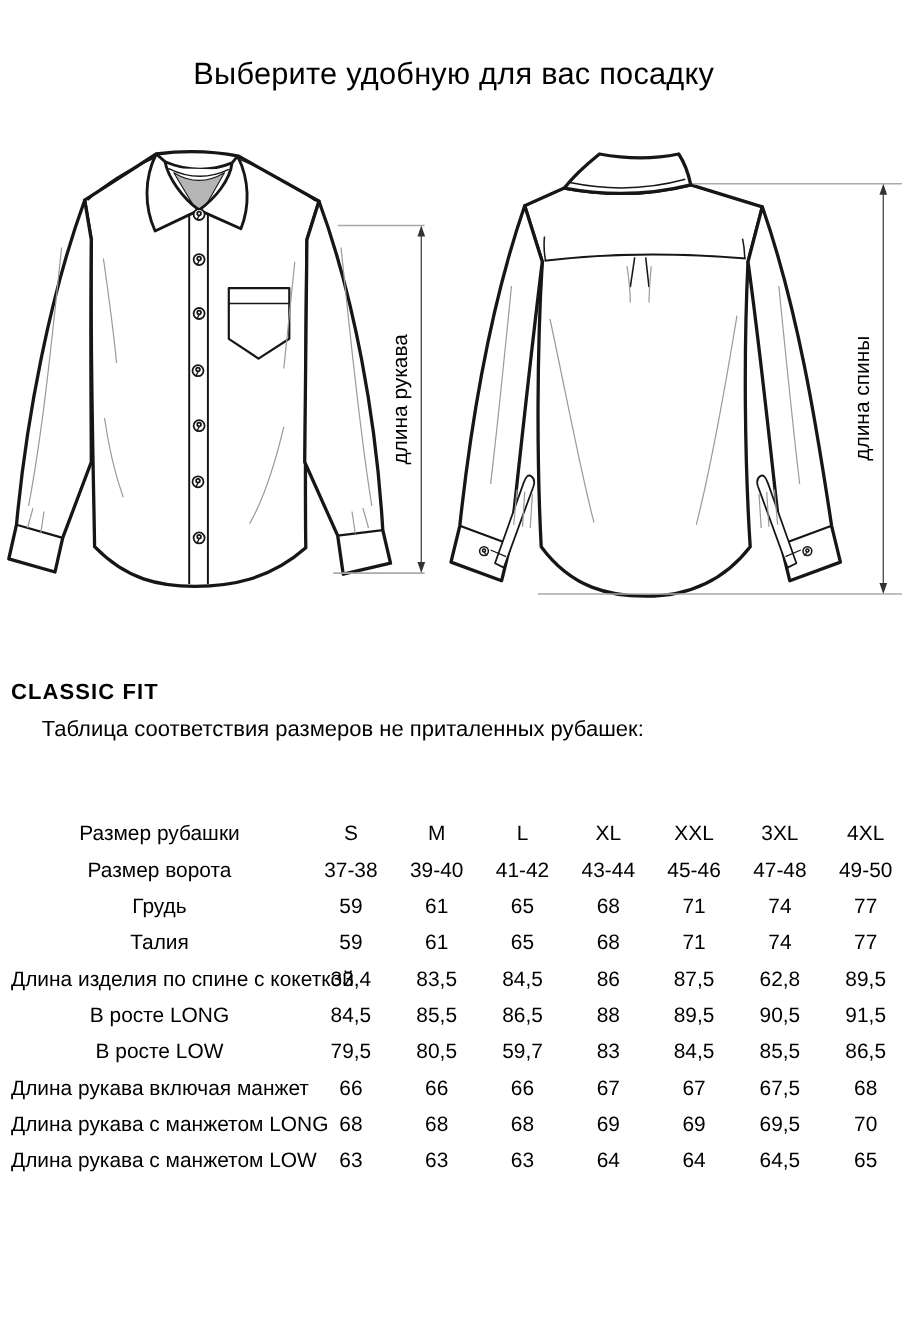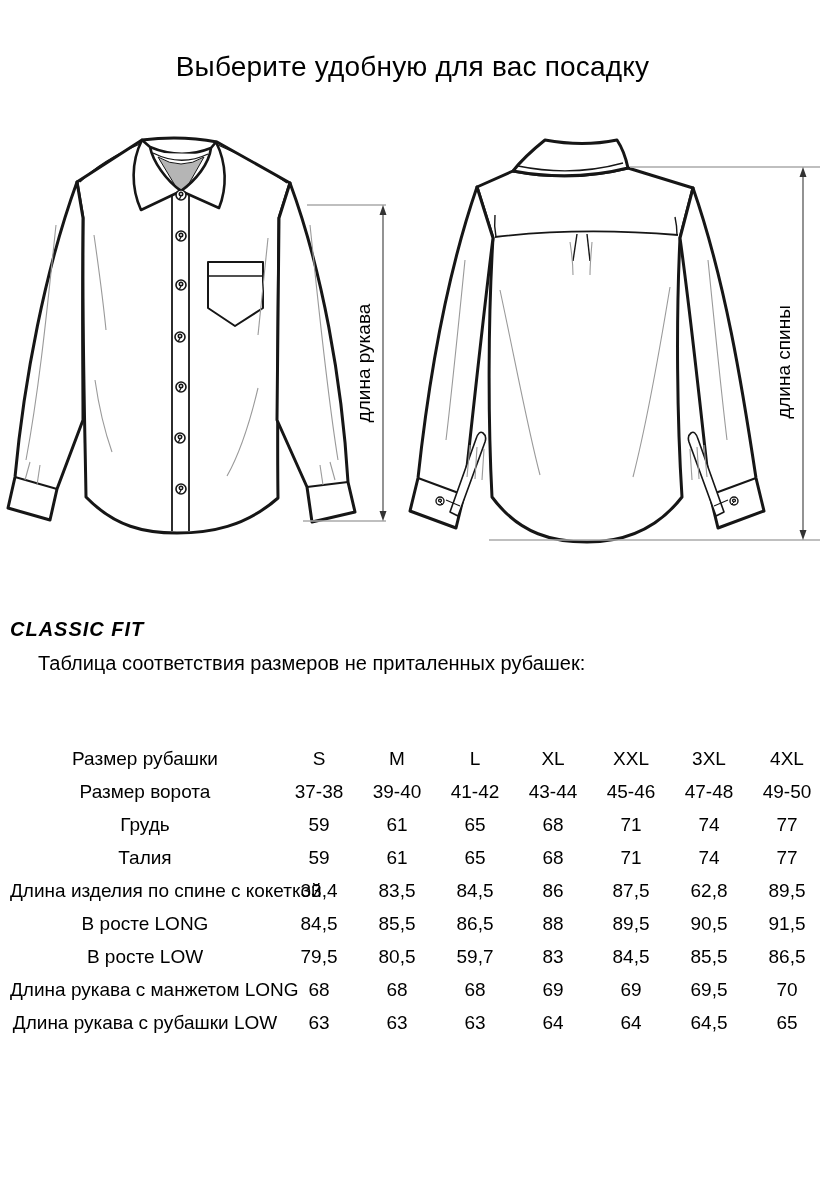--- a/index.html
+++ b/index.html
@@ -2,21 +2,21 @@
 <html><head>
 <meta charset="utf-8">
 <style>
   html,body{margin:0;padding:0;background:#fff;}
   .page{position:relative;width:825px;height:1200px;background:#ffffff;overflow:hidden;
         font-family:"Liberation Sans", sans-serif;color:#000;padding-left:16px;}
   .title{position:absolute;top:51px;left:0;width:825px;text-align:center;
          font-size:28px;font-weight:400;letter-spacing:0.2px;}
   .svg-front{position:absolute;left:0;top:130px;}
   .svg-back{position:absolute;left:400px;top:130px;}
-  .fit-heading{position:absolute;left:10px;top:618px;font-size:20px;font-weight:700;letter-spacing:1px;font-style:italic;}
+  .fit-heading{position:absolute;left:10px;top:618px;font-size:20px;font-weight:700;letter-spacing:1px;}
   .table-caption{position:absolute;left:10px;top:652px;font-size:20px;font-weight:400;margin-left:28px;}
   .size-table{position:absolute;left:10px;top:742px;border-collapse:collapse;table-layout:fixed;width:816px;}
   .size-table td{font-size:19px;height:33px;padding:0;white-space:nowrap;vertical-align:middle;}
   .size-table td.row-label{text-align:center;overflow:visible;}
   .size-table td.cell{text-align:center;}
   svg text{font-family:"Liberation Sans", sans-serif;}
 </style>
 </head>
 <body>
 
@@ -283,31 +283,41 @@
           <td class="row-label">В росте LOW</td>
           <td class="cell">79,5</td>
           <td class="cell">80,5</td>
           <td class="cell">59,7</td>
           <td class="cell">83</td>
           <td class="cell">84,5</td>
           <td class="cell">85,5</td>
           <td class="cell">86,5</td>
         </tr>
         <tr>
+          <td class="row-label">Длина рукава включая манжет</td>
+          <td class="cell">66</td>
+          <td class="cell">66</td>
+          <td class="cell">66</td>
+          <td class="cell">67</td>
+          <td class="cell">67</td>
+          <td class="cell">67,5</td>
+          <td class="cell">68</td>
+        </tr>
+        <tr>
           <td class="row-label">Длина рукава с манжетом LONG</td>
           <td class="cell">68</td>
           <td class="cell">68</td>
           <td class="cell">68</td>
           <td class="cell">69</td>
           <td class="cell">69</td>
           <td class="cell">69,5</td>
           <td class="cell">70</td>
         </tr>
         <tr>
-          <td class="row-label">Длина рукава с рубашки LOW</td>
+          <td class="row-label">Длина рукава с манжетом LOW</td>
           <td class="cell">63</td>
           <td class="cell">63</td>
           <td class="cell">63</td>
           <td class="cell">64</td>
           <td class="cell">64</td>
           <td class="cell">64,5</td>
           <td class="cell">65</td>
         </tr>
       </tbody>
   </table>

